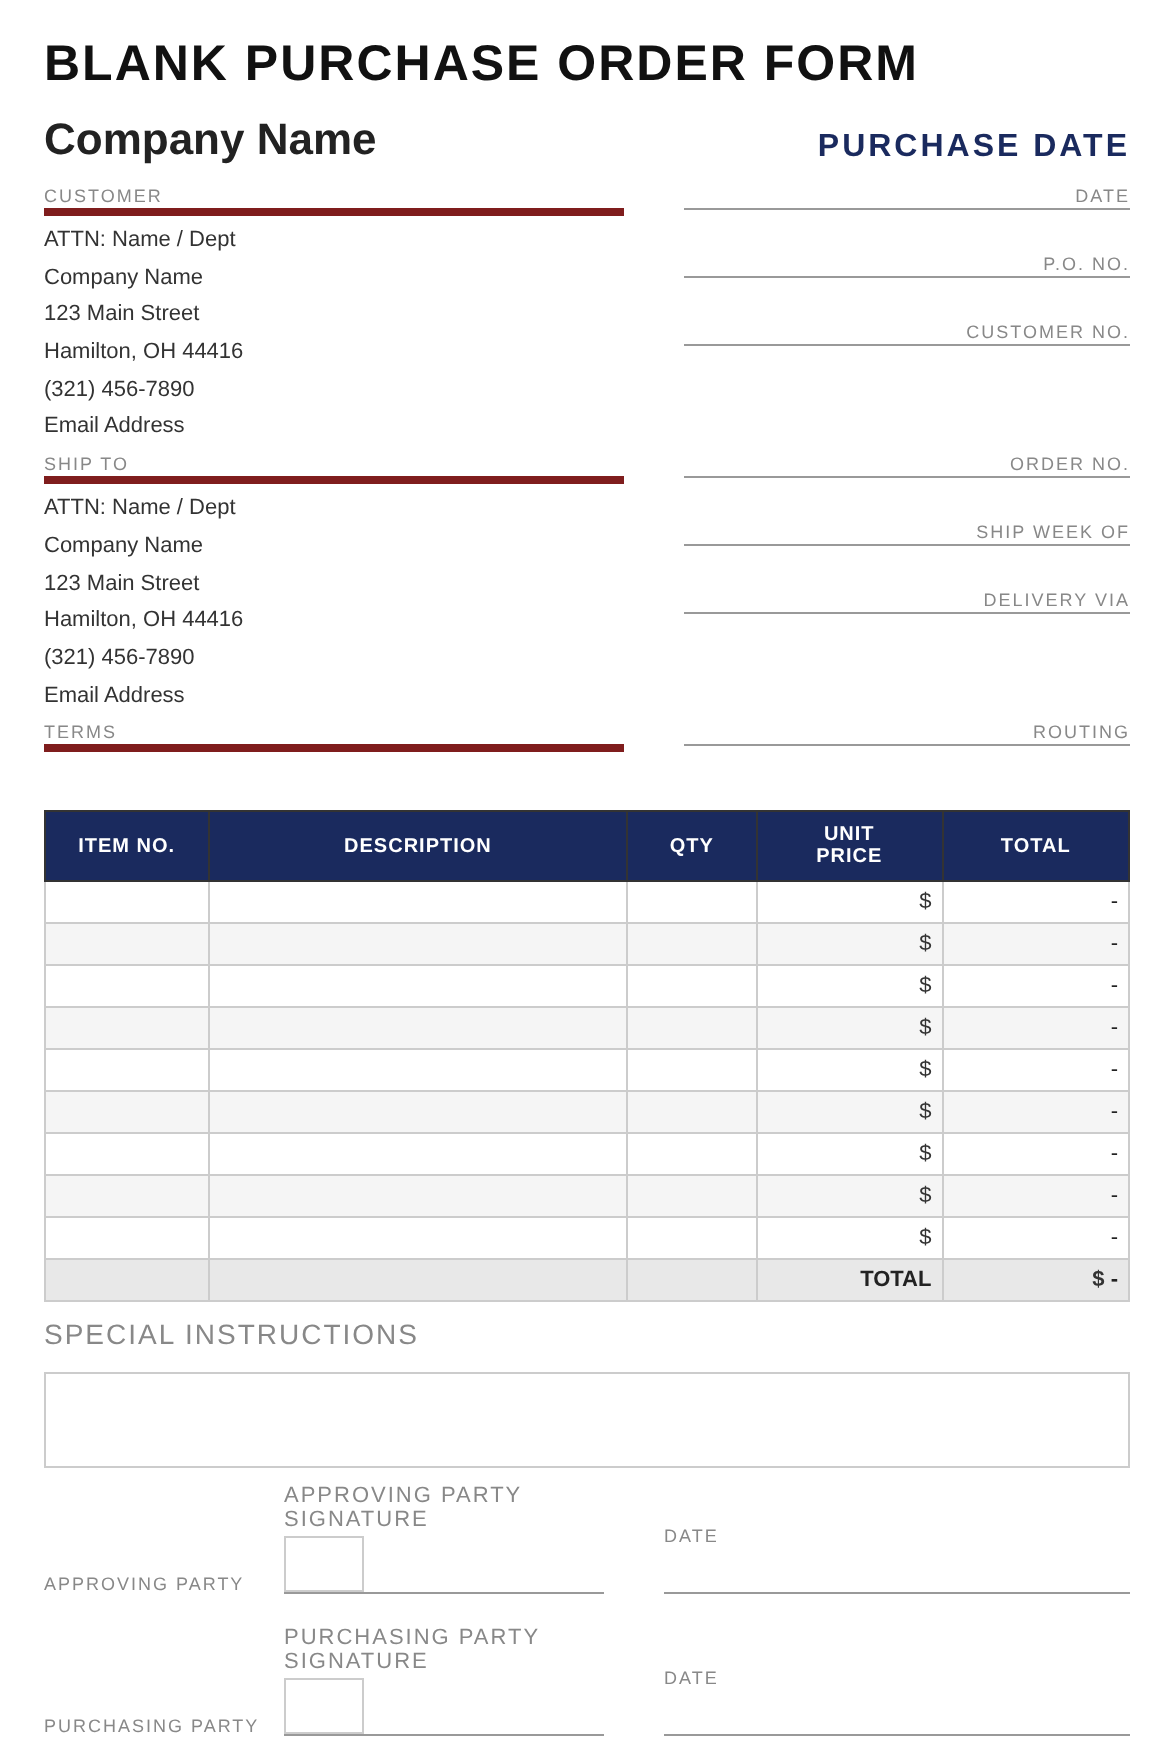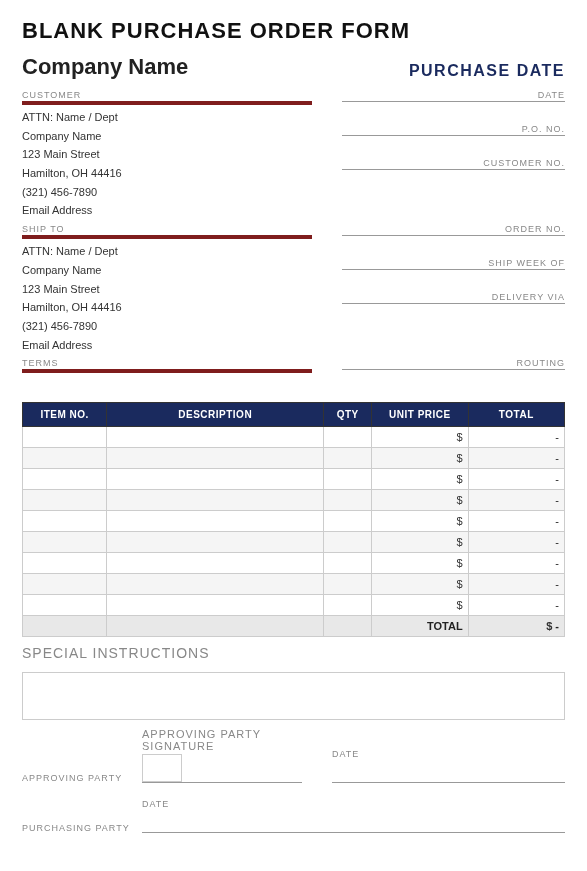--- a/index.html
+++ b/index.html
@@ -6,21 +6,21 @@
     body {
       font-family: Arial, sans-serif;
       background: #fff;
       color: #222;
       width: 587px;
       min-height: 871px;
       padding: 18px 22px 18px 22px;
       font-size: 11px;
     }
     .page-title {
-      font-size: 22px;
+      font-size: 25px;
       font-weight: bold;
       letter-spacing: 1px;
       margin-bottom: 10px;
       color: #111;
     }
     .header-row {
       display: flex;
       justify-content: space-between;
       align-items: flex-end;
       margin-bottom: 10px;
@@ -108,21 +108,21 @@
     }
     .po-table thead tr {
       background: #1a2a5e;
       color: #fff;
     }
     .po-table thead th {
       font-size: 10px;
       font-weight: bold;
       letter-spacing: 0.5px;
       text-transform: uppercase;
-      padding: 6px 5px;
+      padding: 6px 16px;
       border: 1px solid #333;
       text-align: center;
     }
     .po-table tbody tr {
       background: #fff;
     }
     .po-table tbody tr:nth-child(even) {
       background: #f5f5f5;
     }
     .po-table tbody td {
@@ -395,18 +395,24 @@
           <div class="sig-inner-box"></div>
         </div>
       </div>
       <div class="sig-date-area">
         <div class="sig-date-label">DATE</div>
         <div class="sig-date-line"></div>
       </div>
     </div>
     <div class="sig-row">
       <div class="sig-party-label">PURCHASING PARTY</div>
+      <div class="sig-line-area">
+        <div class="sig-line-label">PURCHASING PARTY SIGNATURE</div>
+        <div class="sig-line">
+          <div class="sig-inner-box"></div>
+        </div>
+      </div>
       <div class="sig-date-area">
         <div class="sig-date-label">DATE</div>
         <div class="sig-date-line"></div>
       </div>
     </div>
   </div>
 
 </body></html>

